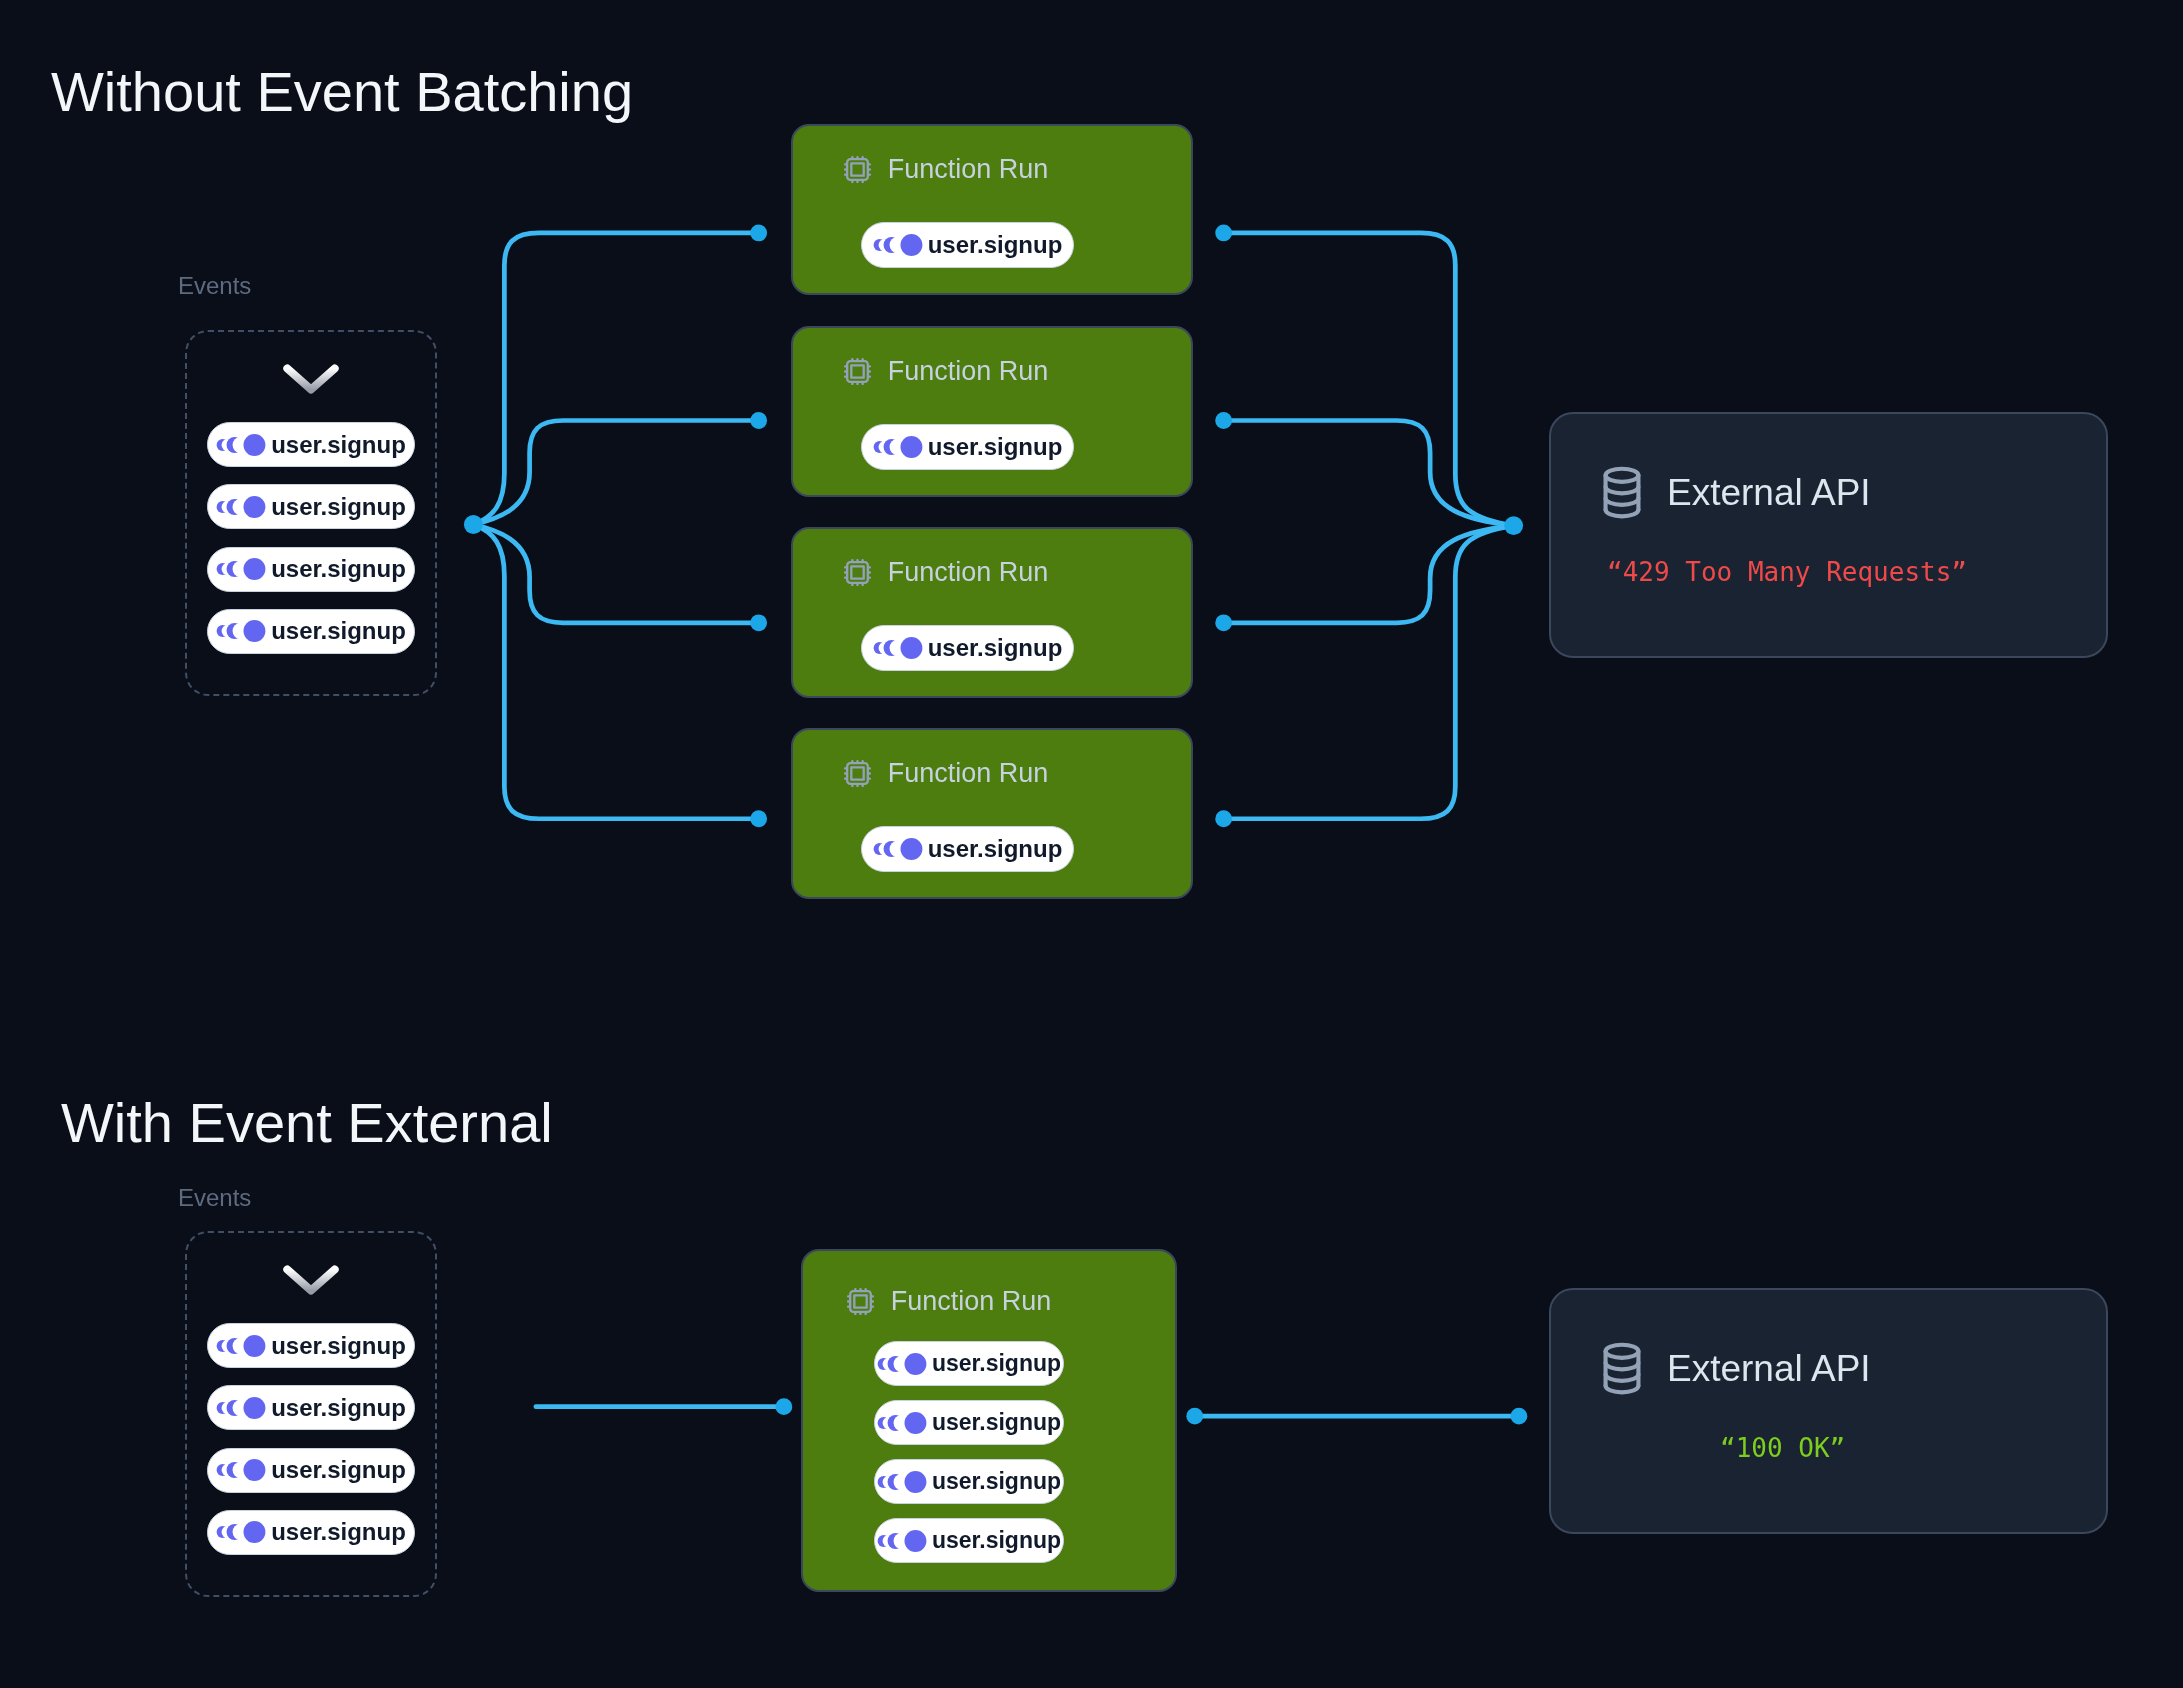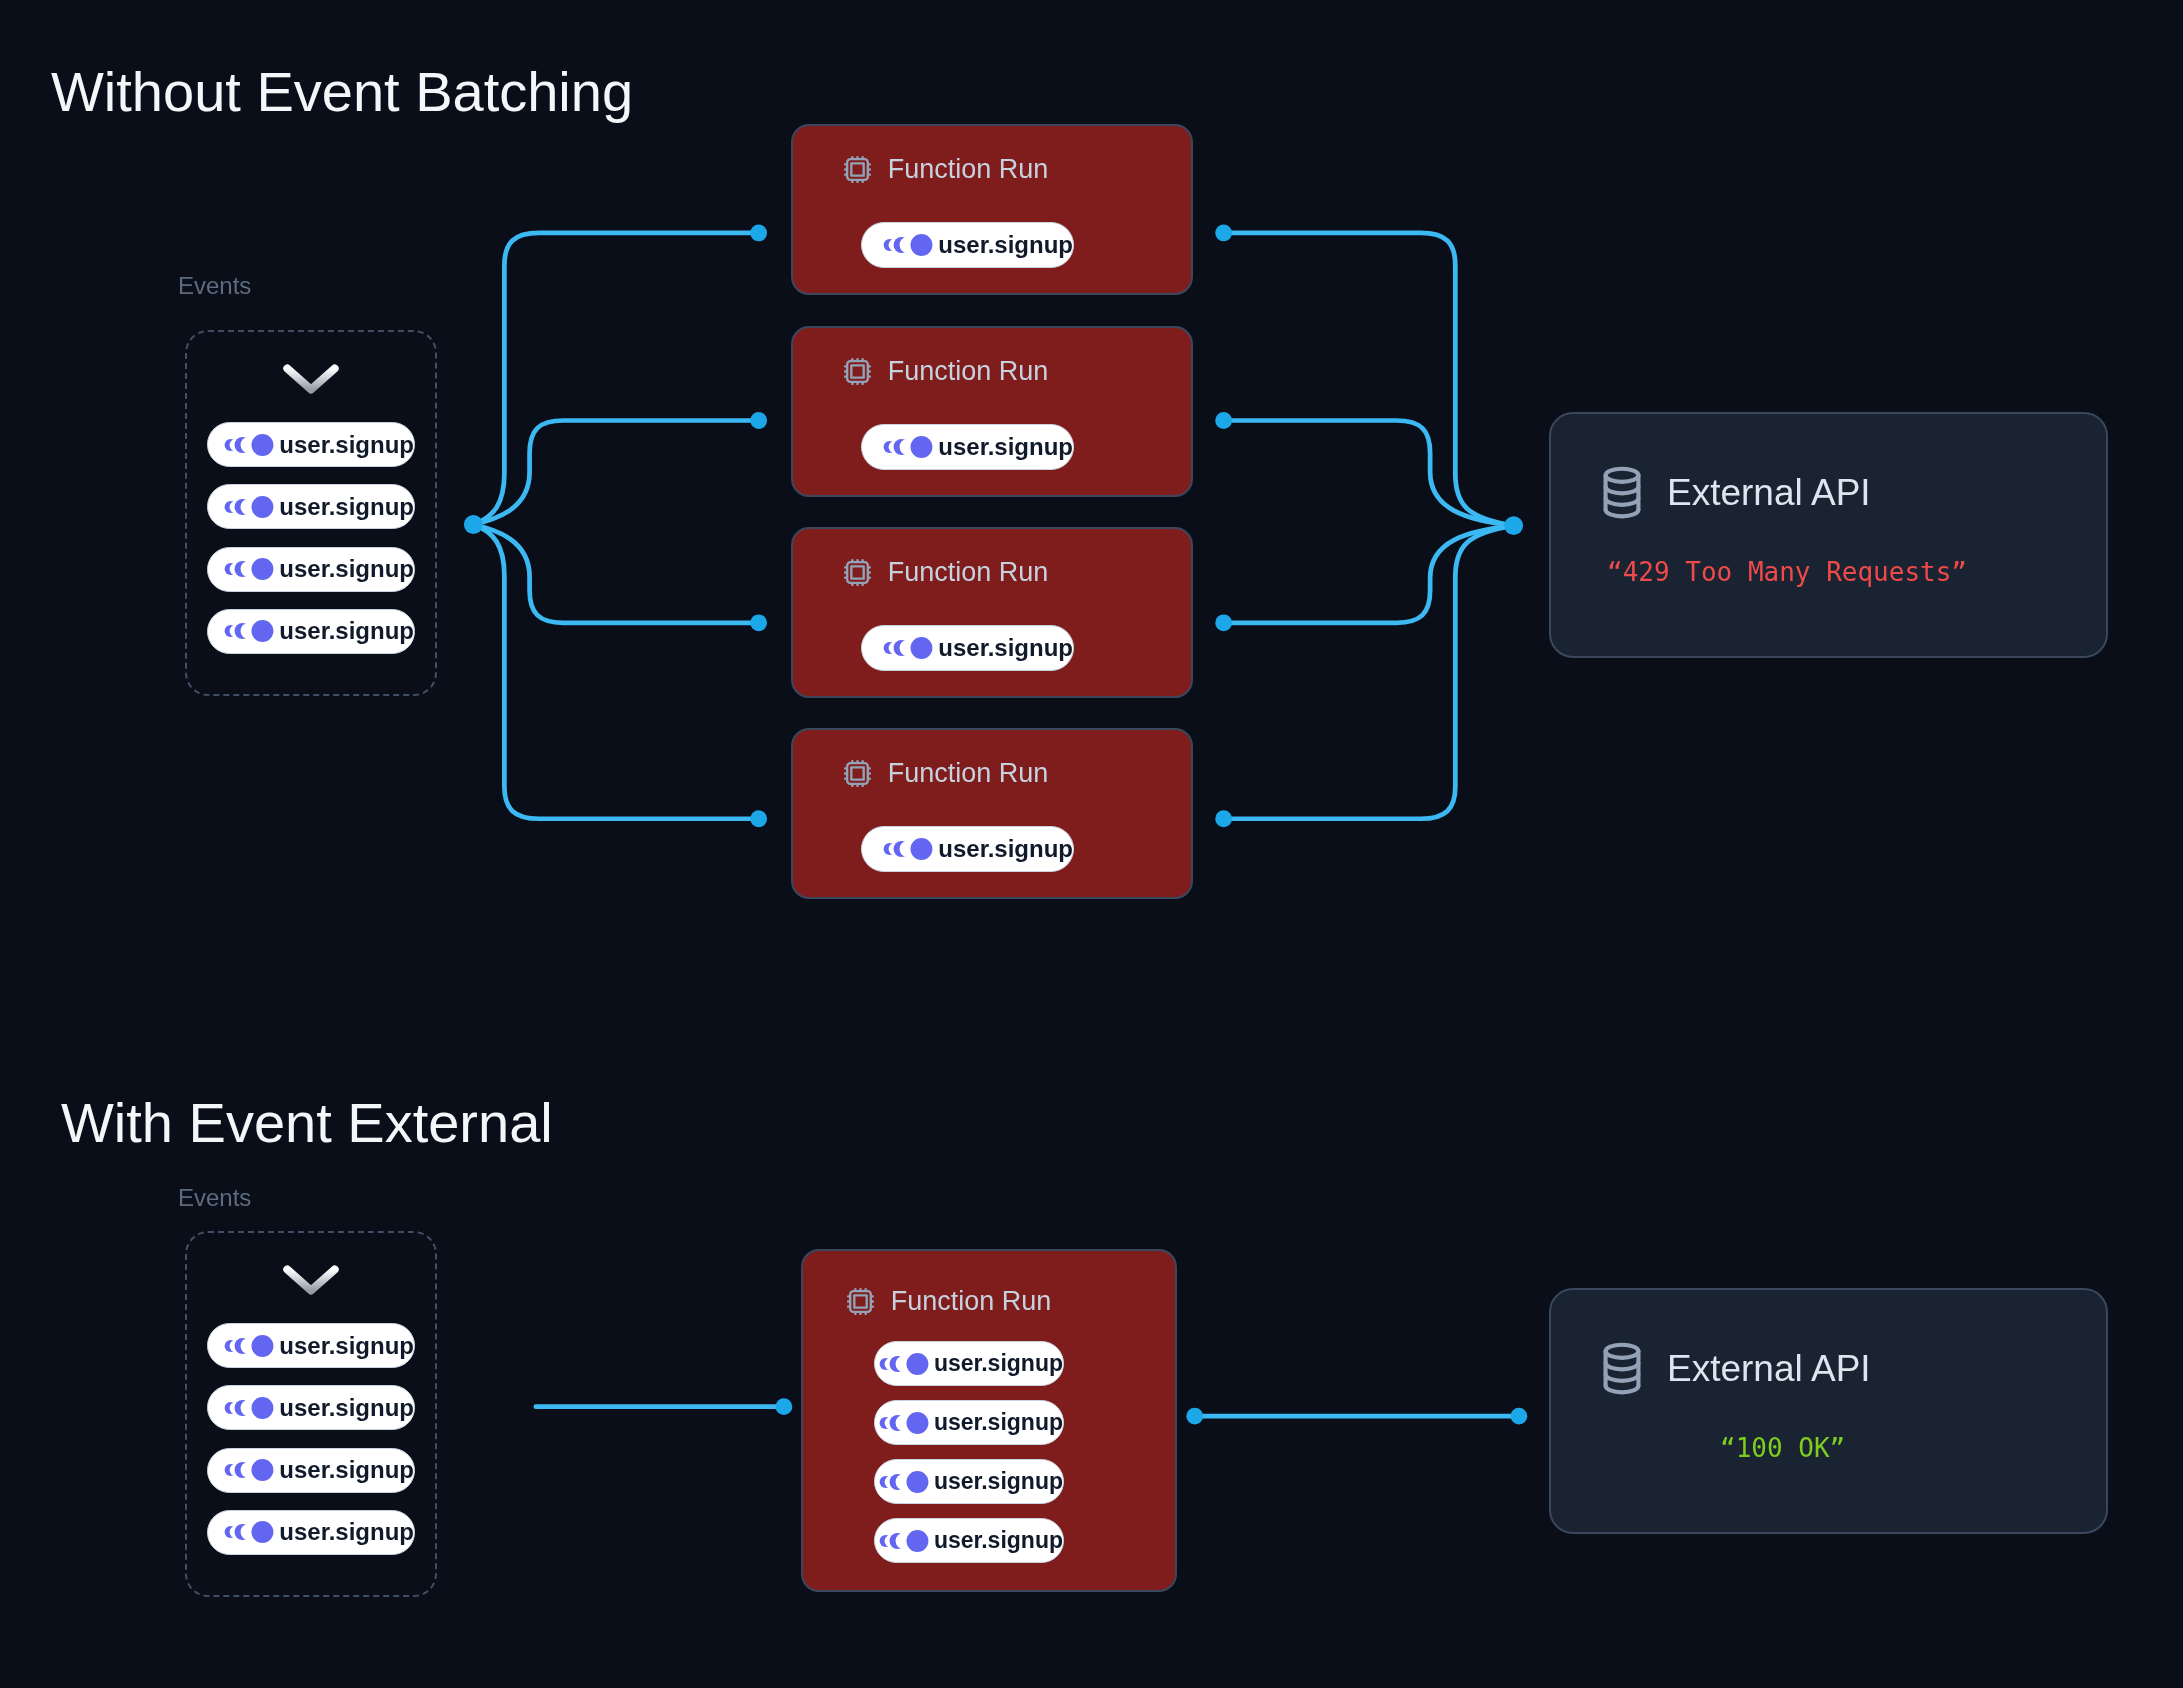--- a/index.html
+++ b/index.html
@@ -19,29 +19,29 @@
   
   .events-label{position:absolute;color:#5d6b80;font-size:24px;}
   #ev-label-top{left:178px;top:272px;}
   #ev-label-bottom{left:178px;top:1184px;}
   .events-box{position:absolute;width:248px;height:362px;border:2.1px dashed #414f66;border-radius:23px;}
   #ev-box-top{left:185px;top:330px;}
   #ev-box-bottom{left:185px;top:1231px;}
   .chevron{position:absolute;left:95px;top:29px;width:58px;height:37px;}
 
   
-  .pill{display:flex;align-items:center;justify-content:flex-end;gap:5px;background:#ffffff;
+  .pill{display:flex;align-items:center;justify-content:center;gap:5px;background:#ffffff;
         border:1.6px solid #c9d3df;border-radius:32px;color:#101a2b;font-weight:600;font-size:24px;
         box-sizing:border-box;white-space:nowrap;}
   .ev-icon{width:50px;height:28px;flex:none;}
   .pill-stack{position:absolute;left:20px;top:90px;display:flex;flex-direction:column;gap:17.3px;}
   .pill-ev{width:208px;height:45px;}
 
   
-  .fn-card{position:absolute;left:791px;width:402px;height:171px;background:#7f1d1d;
+  .fn-card{position:absolute;left:791px;width:402px;height:171px;background:#4d7c0f;
            border:2.1px solid #3a475c;border-radius:18px;box-sizing:border-box;padding-left:28px;}
   #fn1{top:124px;} #fn2{top:326px;} #fn3{top:527px;} #fn4{top:728px;}
   .fn-header{position:absolute;left:48px;top:27px;display:flex;align-items:center;gap:13.7px;}
   .chip-icon{width:33px;height:33px;flex:none;}
   .fn-label{color:#c7d2df;font-size:27px;font-weight:500;white-space:nowrap;}
   .fn-pill{position:absolute;left:68px;top:96px;width:213px;height:46px;}
 
   #fn-b{left:801px;top:1249px;width:376px;height:343px;}
   #fn-b .fn-header{left:41px;top:34px;}
   .pill-stack-fn{position:absolute;left:71px;top:90px;display:flex;flex-direction:column;gap:14px;}

